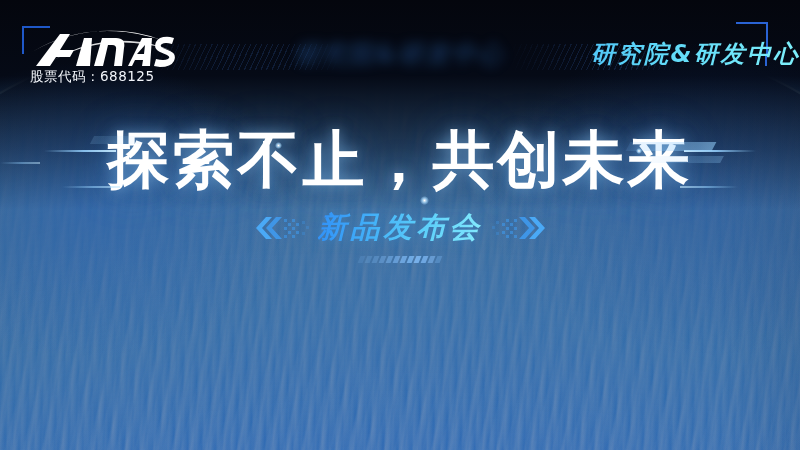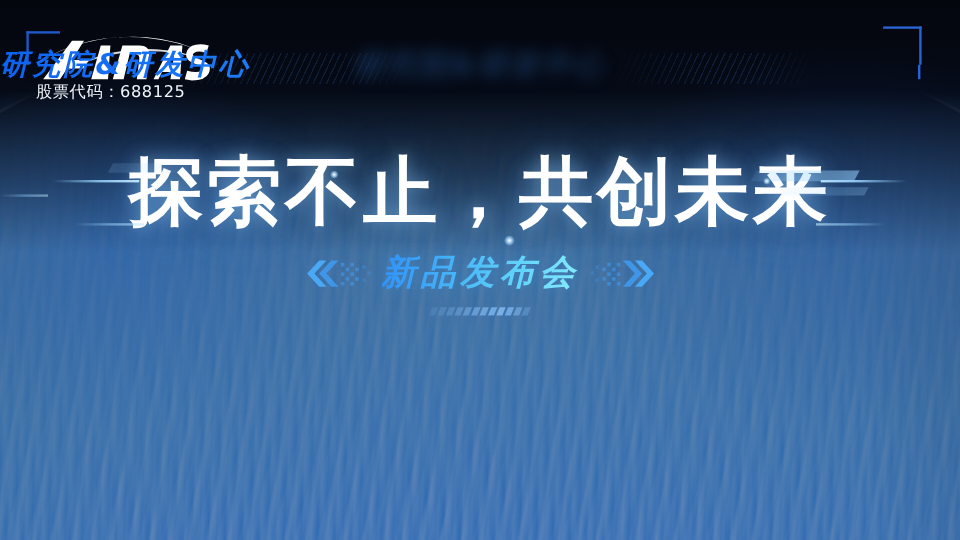--- a/index.html
+++ b/index.html
@@ -171,21 +171,21 @@
   .corner-tr::after {
     content: "";
     position: absolute; right: -1px; top: 30px;
     width: 2px; height: 12px;
     background: #2a63d4;
   }
 
   .dept-title {
     position: absolute;
     left: 0; right: 0; top: 38px;
-    text-align: left;
+    text-align: right;
     font-size: 24px;
     font-weight: 700;
     font-style: italic;
     letter-spacing: 2.5px;
     background: linear-gradient(96deg, #0d63f2 0%, #1f7ef5 30%, #3aa6f7 58%, #5ed8f8 82%, #7ef0fb 100%);
     -webkit-background-clip: text;
             background-clip: text;
     color: transparent;
     -webkit-text-fill-color: transparent;
     text-shadow: none;

